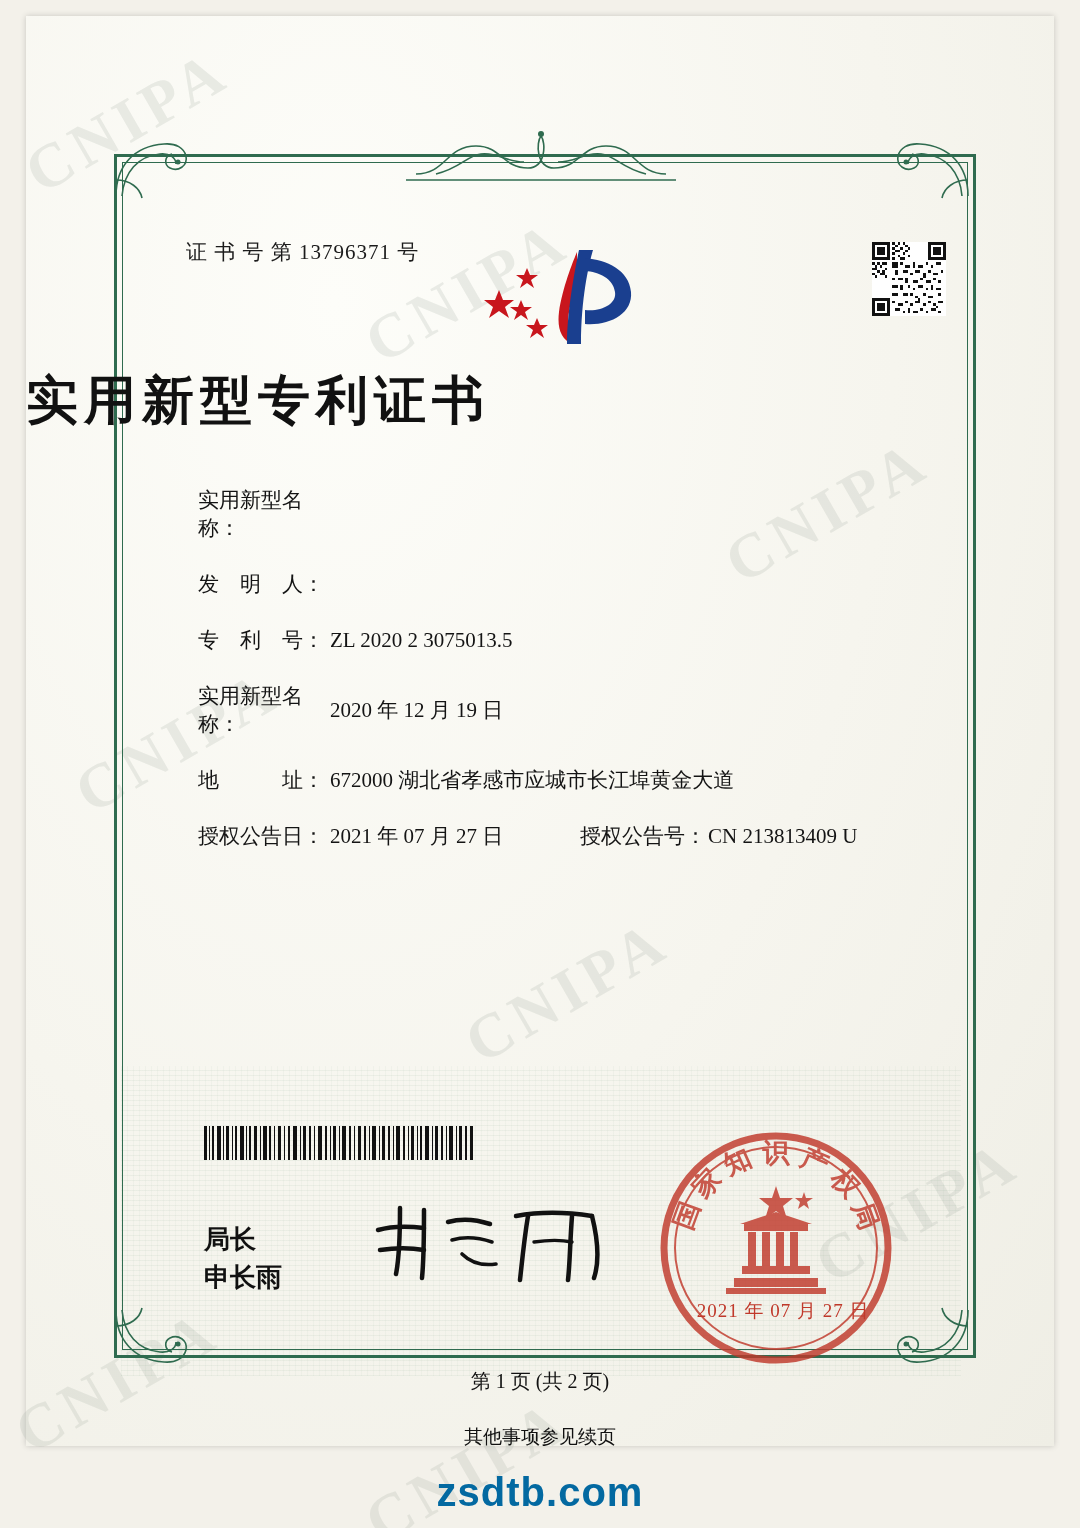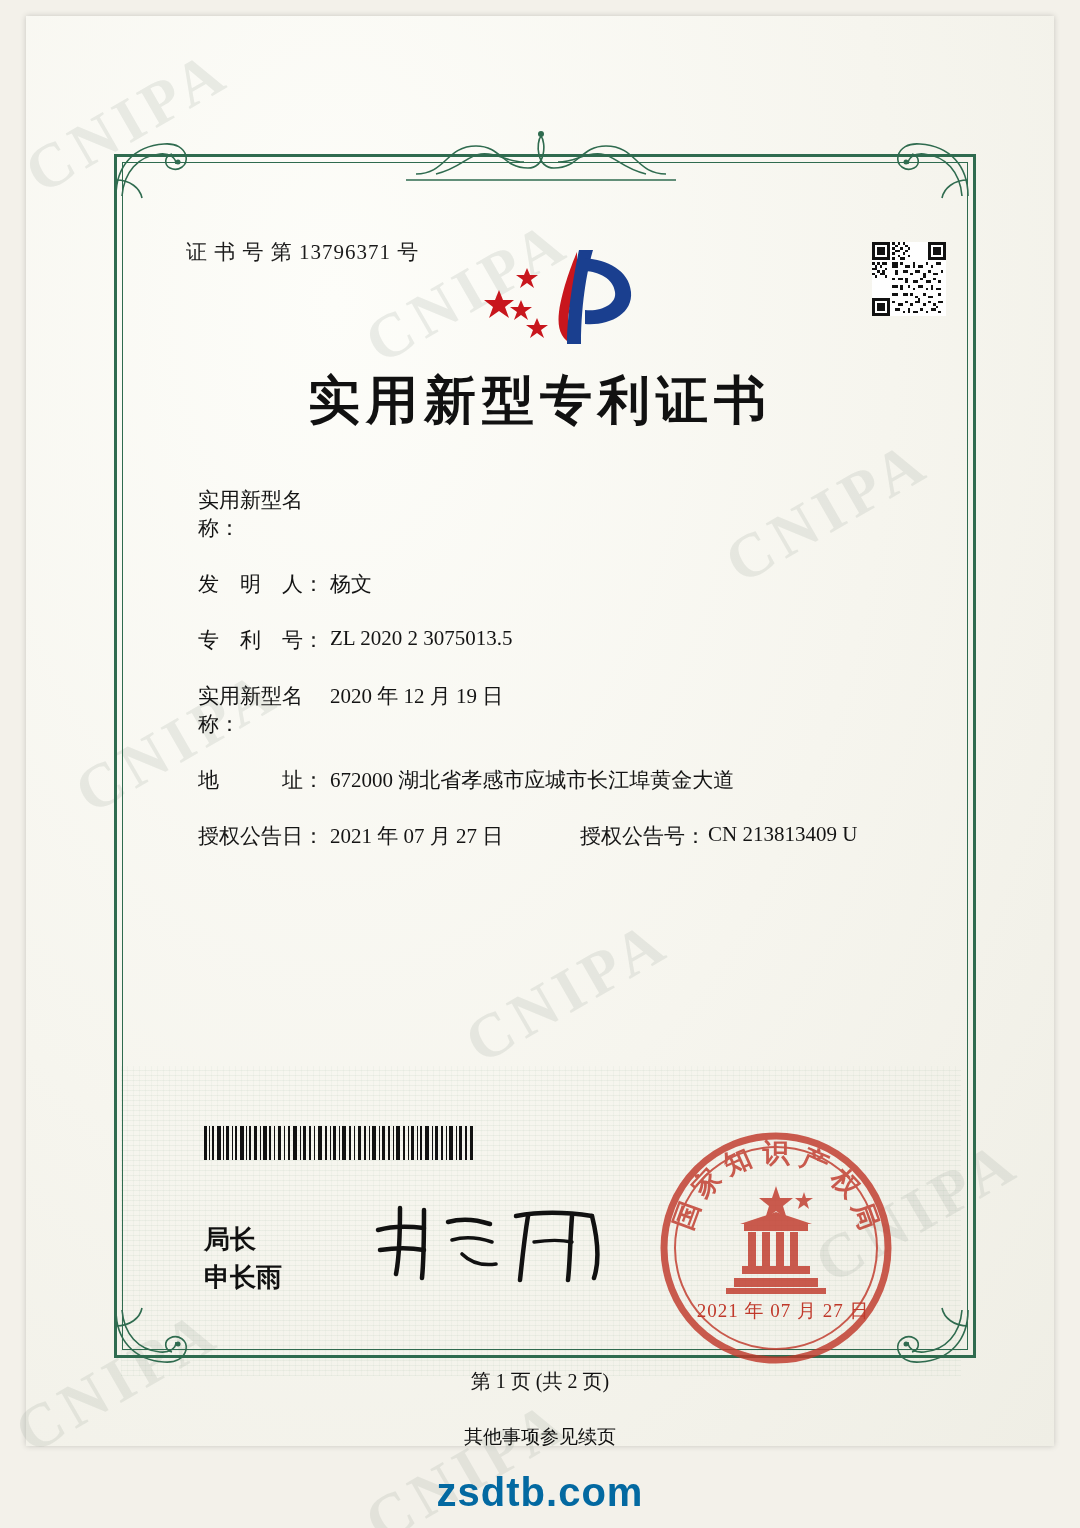--- a/index.html
+++ b/index.html
@@ -70,28 +70,28 @@
     position:absolute;left:846px;top:226px;width:74px;height:74px;
     background:#fff;
   }
   .qr svg{display:block;}
 
   
   .logo{position:absolute;left:455px;top:228px;width:170px;height:110px;}
   .logo svg{width:100%;height:100%;}
 
   .doc-title{
-    position:absolute;left:0;right:0;top:350px;text-align:center;
+    position:absolute;left:0;right:0;top:350px;text-align:left;
     font-size:52px;font-weight:bold;letter-spacing:6px;color:#111;
     font-family:Liberation Mono, monospace;
   }
 
   
   .fields{position:absolute;left:172px;top:470px;width:700px;}
-  .row{display:flex;align-items:flex-start;margin-bottom:28px;font-size:21px;color:#141414;}
+  .row{display:flex;align-items:center;margin-bottom:28px;font-size:21px;color:#141414;}
   .lbl{width:132px;flex:none;letter-spacing:0px;}
   .val{flex:1;}
   .row.two .lbl{width:132px;}
   .row.two .val{flex:none;width:250px;}
   .lbl2{width:128px;flex:none;}
 
   .body-text{
     position:absolute;left:172px;top:880px;width:740px;
     font-size:20.5px;line-height:36px;color:#141414;text-align:justify;
   }
@@ -328,21 +328,20 @@
   </div>
 
   <div class="doc-title">实用新型专利证书</div>
 
   <div class="fields">
     <div class="row">
       <span class="lbl">实用新型名称：</span>
     </div>
     <div class="row">
       <span class="lbl">发　明　人：</span>
-      <span class="val">杨文</span>
     </div>
     <div class="row">
       <span class="lbl">专　利　号：</span>
       <span class="val">ZL 2020 2 3075013.5</span>
     </div>
     <div class="row">
       <span class="lbl">实用新型名称：</span>
       <span class="val">2020 年 12 月 19 日</span>
     </div>
     <div class="row">

